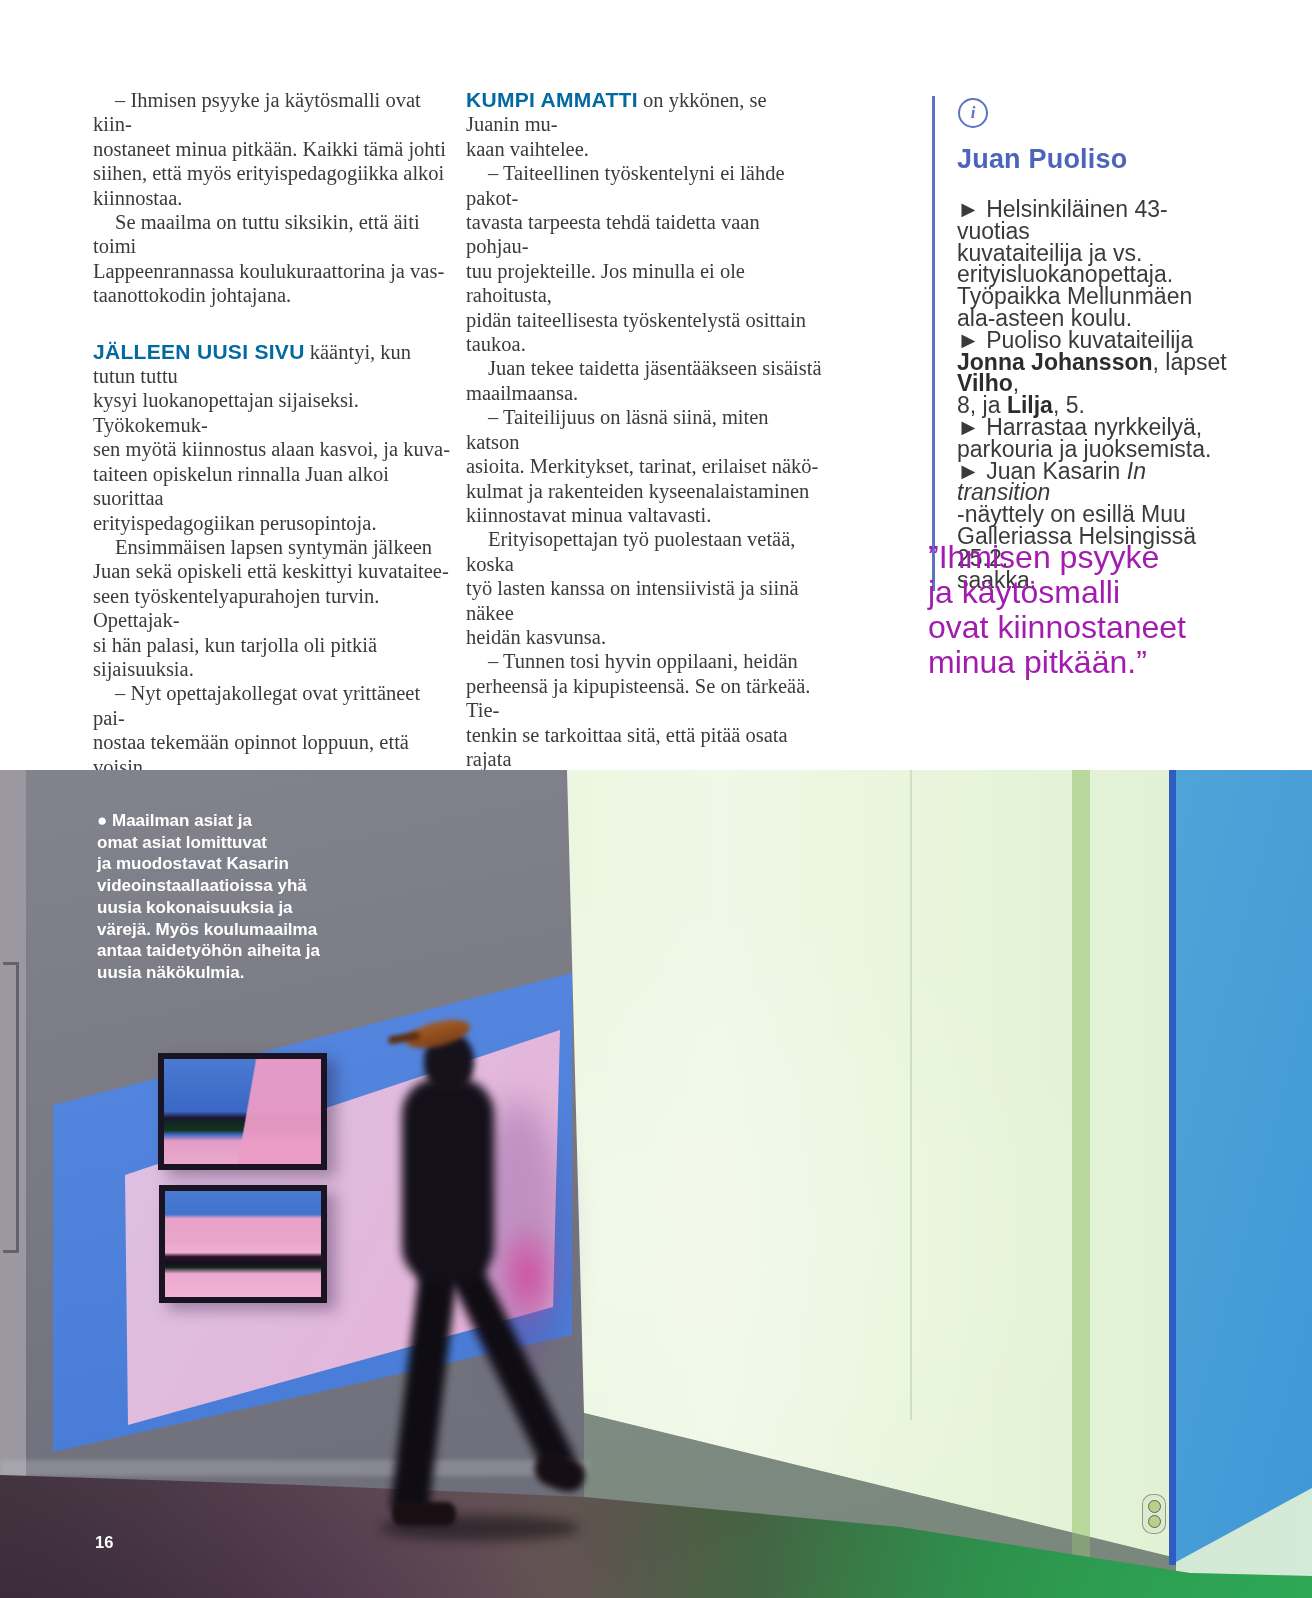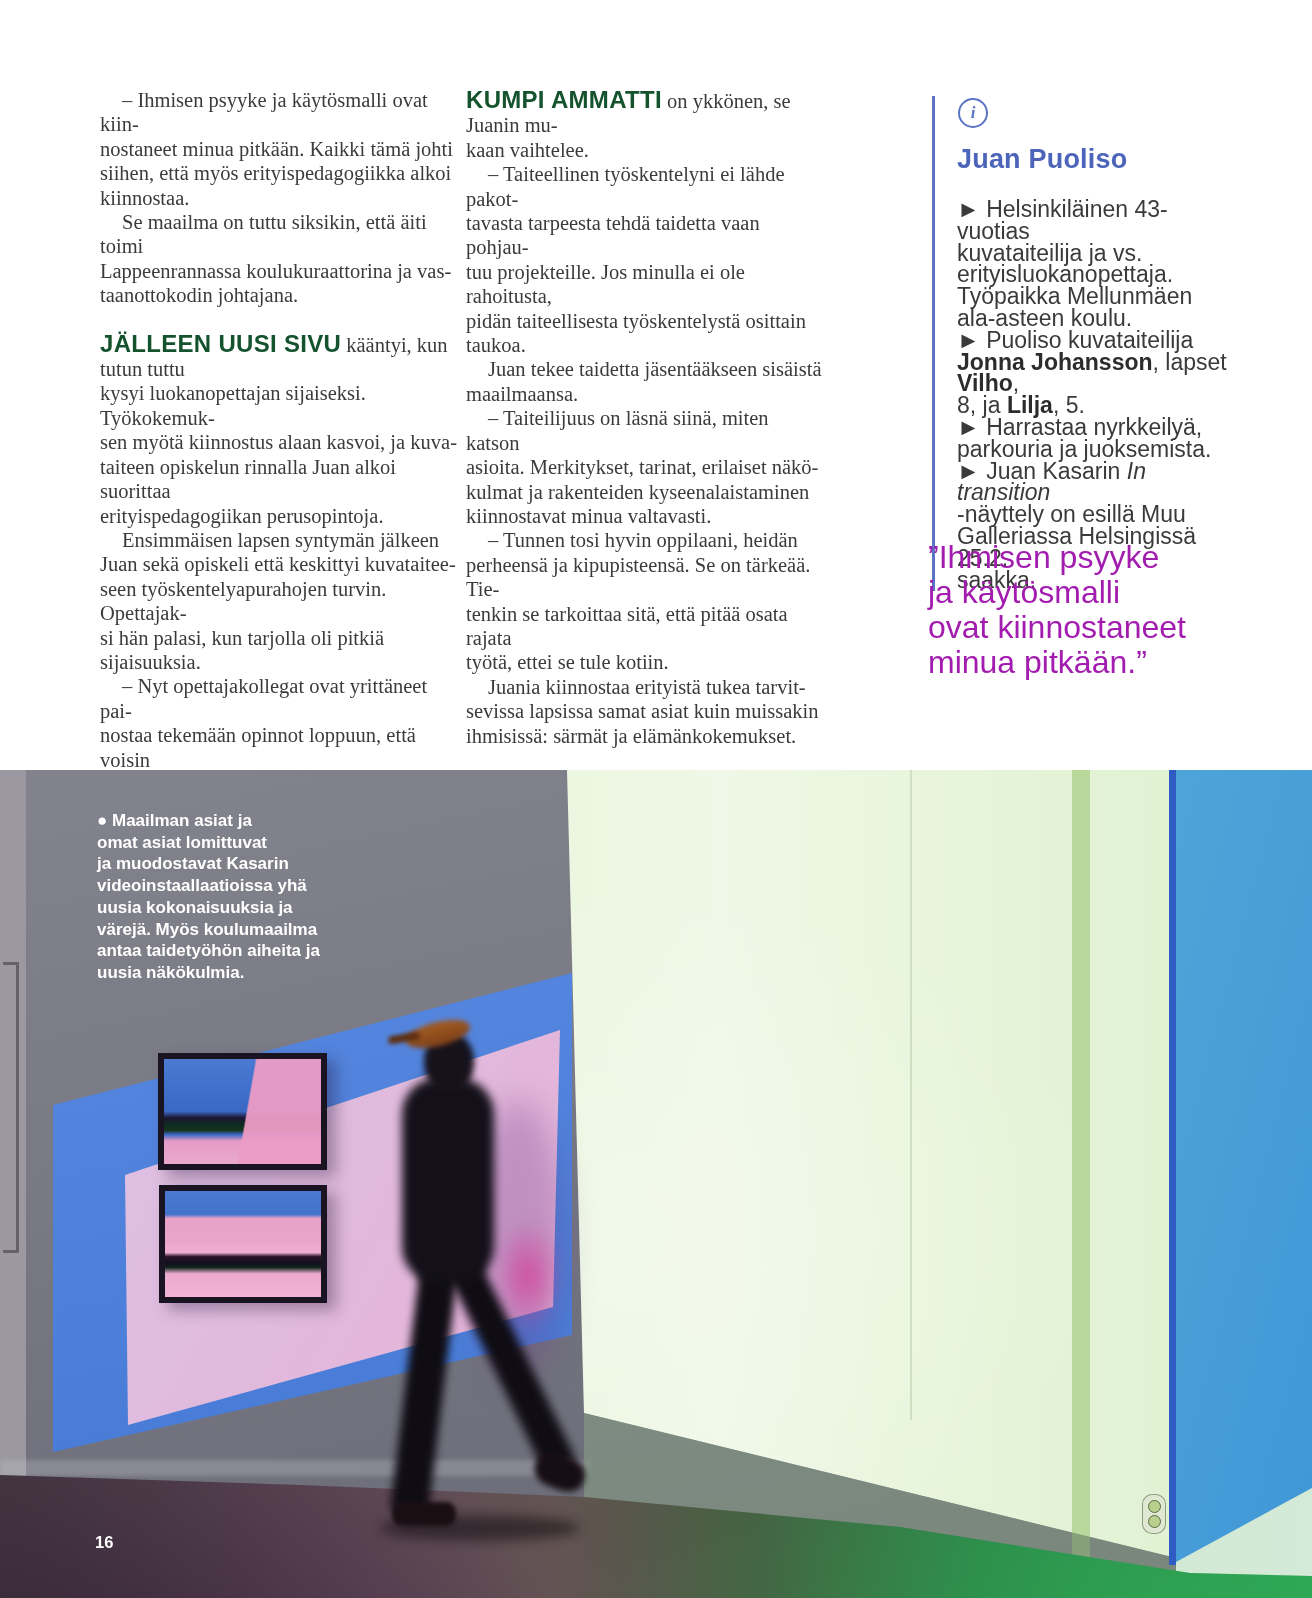--- a/index.html
+++ b/index.html
@@ -4,23 +4,23 @@
 <style>
   html,body{margin:0;padding:0;background:#ffffff;}
   .page{position:relative;width:1312px;height:1598px;background:#ffffff;overflow:hidden;
         font-family:"Liberation Serif",serif;}
 
   
   .col{position:absolute;top:88px;width:358px;font-size:20.5px;line-height:24.4px;
        color:#3b3b3b;}
   .para{margin:0;white-space:pre-line;}
   .para.indent{text-indent:22px;}
-  .para.gap{margin-top:24px;}
-  .lead{font-family:"Liberation Sans",sans-serif;font-weight:bold;font-size:24px;
-        letter-spacing:.3px;color:#14532d;}
+  .para.gap{margin-top:32px;}
+  .lead{font-family:"Liberation Sans",sans-serif;font-weight:bold;font-size:21px;
+        letter-spacing:.3px;color:#0369a1;}
 
   
   .infobox{position:absolute;left:932px;top:96px;width:278px;border-left:3px solid #5b74c4;
            padding-left:22px;font-family:"Liberation Sans",sans-serif;}
   .info-icon{width:26px;height:26px;border:2px solid #5b74c4;border-radius:50%;
              color:#5b74c4;font:bold italic 17px/25px "Liberation Serif",serif;
              text-align:center;margin:2px 0 0 1px;}
   .infobox h2{font:bold 27px "Liberation Sans",sans-serif;color:#4c64ba;
               margin:16px 0 24px 0;letter-spacing:.2px;}
   .fact-line{font-size:23px;line-height:21.8px;color:#3a3a3a;}
@@ -104,21 +104,21 @@
 
   .photo-caption{left:97px;top:40px;width:262px;margin:0;
                  font:bold 17px/21.7px "Liberation Sans",sans-serif;color:#ffffff;white-space:pre-line;}
   .page-num{left:95px;top:763px;font:bold 16.5px "Liberation Sans",sans-serif;color:#ffffff;}
 </style>
 </head>
 <body>
 
 <div class="page">
 
-  <div class="col" style="left:100px">
+  <div class="col" style="left:93px">
       <p class="para indent">– Ihmisen psyyke ja käytösmalli ovat kiin-
 nostaneet minua pitkään. Kaikki tämä johti
 siihen, että myös erityispedagogiikka alkoi
 kiinnostaa.</p>
       <p class="para indent">Se maailma on tuttu siksikin, että äiti toimi
 Lappeenrannassa koulukuraattorina ja vas-
 taanottokodin johtajana.</p>
       <p class="para gap"><b class="lead">JÄLLEEN UUSI SIVU</b> kääntyi, kun tutun tuttu
 kysyi luokanopettajan sijaiseksi. Työkokemuk-
 sen myötä kiinnostus alaan kasvoi, ja kuva-
@@ -145,20 +145,23 @@
 tavasta tarpeesta tehdä taidetta vaan pohjau-
 tuu projekteille. Jos minulla ei ole rahoitusta,
 pidän taiteellisesta työskentelystä osittain
 taukoa.</p>
       <p class="para indent">Juan tekee taidetta jäsentääkseen sisäistä
 maailmaansa.</p>
       <p class="para indent">– Taiteilijuus on läsnä siinä, miten katson
 asioita. Merkitykset, tarinat, erilaiset näkö-
 kulmat ja rakenteiden kyseenalaistaminen
 kiinnostavat minua valtavasti.</p>
+      <p class="para indent">Erityisopettajan työ puolestaan vetää, koska
+työ lasten kanssa on intensiivistä ja siinä näkee
+heidän kasvunsa.</p>
       <p class="para indent">– Tunnen tosi hyvin oppilaani, heidän
 perheensä ja kipupisteensä. Se on tärkeää. Tie-
 tenkin se tarkoittaa sitä, että pitää osata rajata
 työtä, ettei se tule kotiin.</p>
       <p class="para indent">Juania kiinnostaa erityistä tukea tarvit-
 sevissa lapsissa samat asiat kuin muissakin
 ihmisissä: särmät ja elämänkokemukset.</p>
       <p class="para gap"><b class="lead">JUAN OPETTAA</b> kymmentä neljäs- ja viidesluok-
 kalaista oppilasta. Suurimmalla osalla heistä</p>
     </div>

